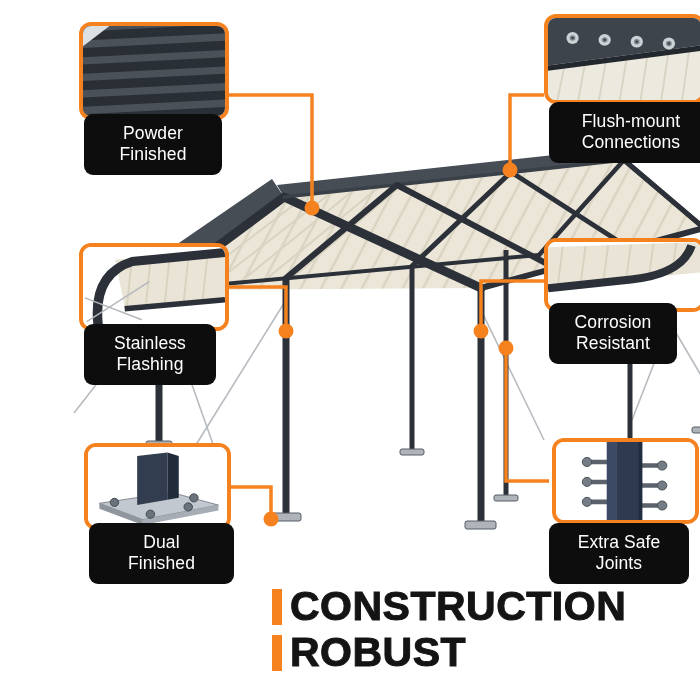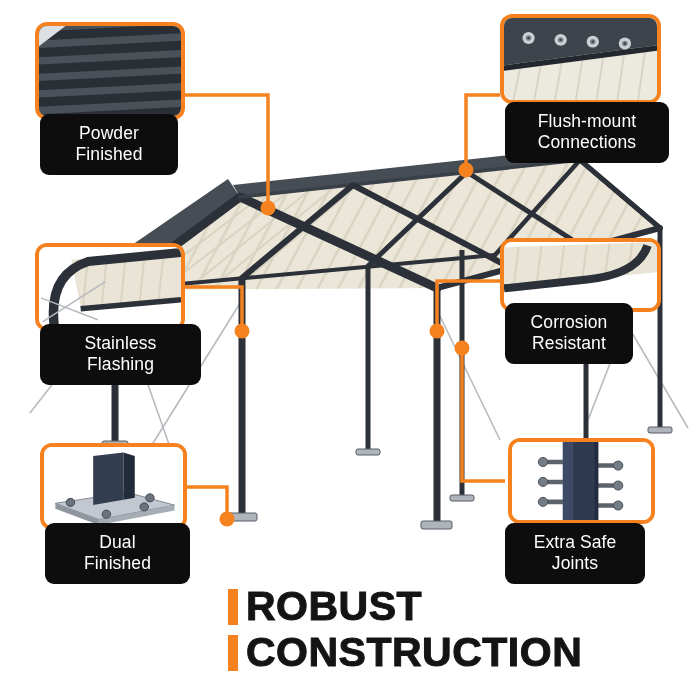--- a/index.html
+++ b/index.html
@@ -1,20 +1,20 @@
 <!DOCTYPE html>
 <html style="--accent: #f5821f;"><head>
 <meta charset="utf-8">
 <style>
   html,body{margin:0;padding:0;}
   body{
     width:700px;height:700px;position:relative;background:#ffffff;
     font-family:"Liberation Sans", sans-serif;overflow:hidden;
   }
-  .stage{position:absolute;inset:0;}
+  .stage{position:absolute;inset:0;margin-left:44px;}
   .illustration{position:absolute;left:0;top:0;width:700px;height:700px;}
   .callout-thumb{
     position:absolute;box-sizing:border-box;border:4px solid var(--accent,#f5821f);
     border-radius:12px;overflow:hidden;background:#fff;z-index:3;
   }
   .callout-thumb svg{display:block;width:100%;height:100%;}
   .callout-label{
     position:absolute;box-sizing:border-box;background:#0d0d0d;color:#ffffff;
     border-radius:9px;padding:9px 4px;text-align:center;font-size:17.5px;
     font-weight:500;line-height:1.22;white-space:pre-line;z-index:4;
@@ -192,21 +192,21 @@
         <line x1="132" y1="4" x2="126" y2="62"></line>
       </g>
       <path d="M16,86 Q10,30 52,16 L150,6" stroke="#2c3139" stroke-width="10" fill="none"></path>
       <path d="M44,68 L150,58" stroke="#2c3139" stroke-width="6" fill="none"></path>
       <g stroke="#b4b8bd" stroke-width="1.6">
         <line x1="4" y1="82" x2="70" y2="38"></line>
         <line x1="2" y1="56" x2="62" y2="80"></line>
       </g>
     </svg>
   </div>
-  <div class="callout-label" style="left:40px;top:324px;width:161px">Stainless
+  <div class="callout-label" style="left:40px;top:324px;width:132px">Stainless
 Flashing</div>
 
   <div class="callout-thumb" style="left:500px;top:238px;width:161px;height:74px">
     <svg viewBox="0 0 162 74" preserveAspectRatio="none">
       <defs>
           <clipPath id="c4">
             <polygon points="0,6 162,0 162,34 0,50"></polygon>
           </clipPath>
         </defs>
       <rect width="162" height="74" fill="#ffffff"></rect>
@@ -267,21 +267,21 @@
       <rect x="64" y="0" width="26" height="86" fill="#2f3a50"></rect>
       <rect x="88" y="0" width="4" height="86" fill="#222c40"></rect>
     </svg>
   </div>
   <div class="callout-label" style="left:505px;top:523px;width:140px">Extra Safe
 Joints</div>
 
   <div class="title-block">
     <div class="title-row">
       <div class="title-bar"></div>
-      <div class="title-text">ROBUST</div>
+      <div class="title-text">CONSTRUCTION</div>
     </div>
     <div class="title-row">
       <div class="title-bar"></div>
-      <div class="title-text">CONSTRUCTION</div>
+      <div class="title-text">ROBUST</div>
     </div>
   </div>
 
 </div>
 
 </body></html>

